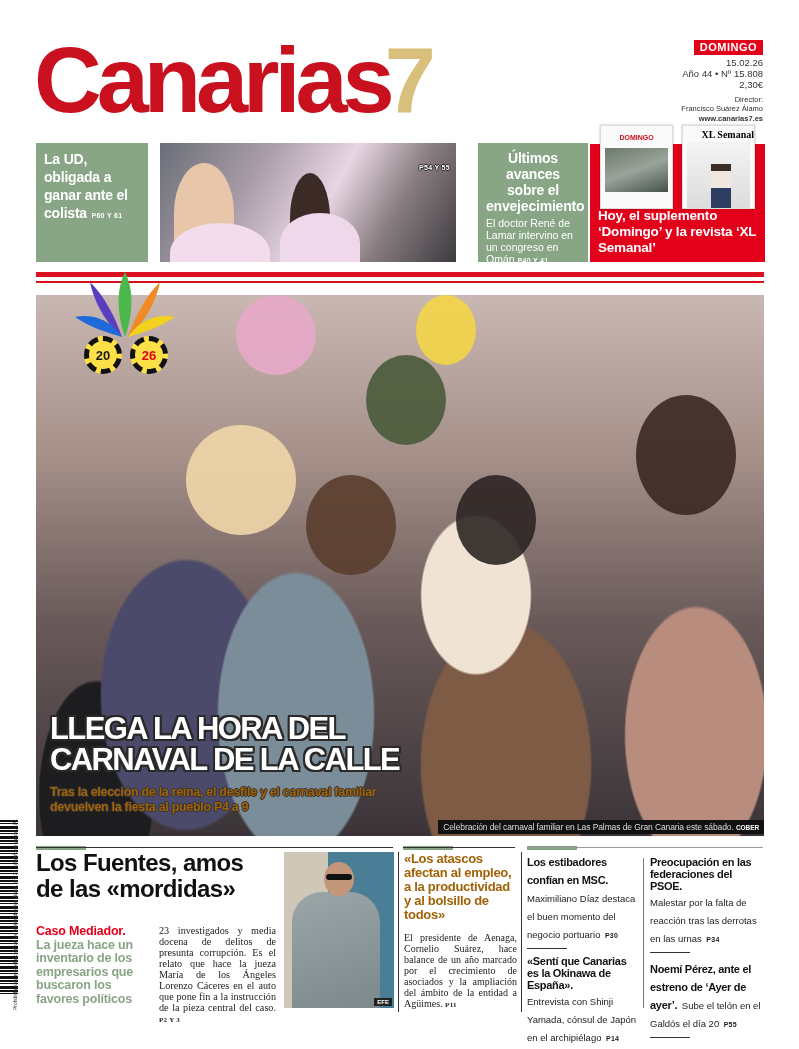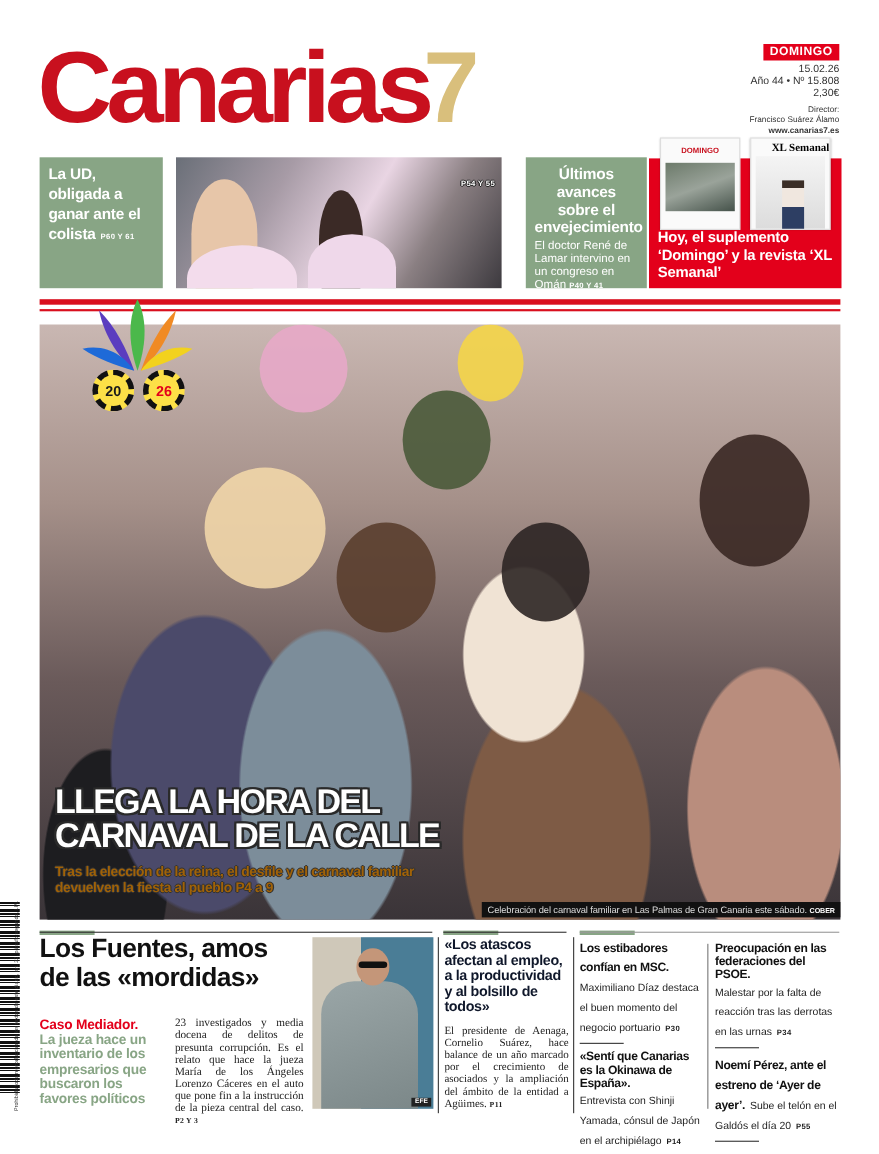--- a/index.html
+++ b/index.html
@@ -73,21 +73,21 @@
   .lead-kicker { position: absolute; left: 36px; top: 925px; width: 120px; font-weight: 700; font-size: 12.5px; line-height: 13.5px; color: #88a585; letter-spacing: -.2px; }
   .lead-kicker .red { color: #e3001b; display: block; }
   .lead-body { position: absolute; left: 159px; top: 925px; width: 117px; font-family: "Liberation Serif", serif; font-size: 10.2px; line-height: 11px; color: #222; text-align: justify; }
   .lead-photo { position: absolute; left: 284px; top: 852px; width: 110px; height: 156px; overflow: hidden;
     background: linear-gradient(90deg, #cfc8b9 0 40%, #4a7d96 40% 100%); }
   .lead-photo .coat { position: absolute; left: 8px; top: 40px; width: 88px; height: 120px; background: linear-gradient(160deg, #9aa6a7, #7b8788); border-radius: 30px 30px 0 0; }
   .lead-photo .head { position: absolute; left: 40px; top: 10px; width: 30px; height: 34px; background: #c49679; border-radius: 50%; }
   .lead-photo .glasses { position: absolute; left: 42px; top: 22px; width: 26px; height: 6px; background: #111; border-radius: 3px; }
   .lead-photo .credit { position: absolute; right: 2px; bottom: 2px; background: #222; color: #fff; font-size: 6px; font-weight: 700; padding: 1px 3px; }
 
-  .col-head { font-weight: 700; font-size: 13px; line-height: 14px; color: #0f172a; letter-spacing: -.3px; }
+  .col-head { font-weight: 700; font-size: 13px; line-height: 14px; color: #a16207; letter-spacing: -.3px; }
   .col-body { font-family: "Liberation Serif", serif; font-size: 10px; line-height: 11px; color: #222; text-align: justify; margin-top: 10px; }
   .brief { margin-bottom: 6px; }
   .brief .h { font-weight: 700; font-size: 11px; line-height: 12px; color: #111; letter-spacing: -.3px; }
   .brief .b { font-size: 9.5px; line-height: 11.5px; color: #222; }
   .brief-sep { width: 40px; height: 1px; background: #333; margin: 4px 0 6px; }
 
   
   .barcode { position: absolute; left: 0; top: 820px; width: 18px; height: 175px;
     background: repeating-linear-gradient(180deg, #111 0 2px, #fff 2px 3px, #111 3px 4px, #fff 4px 6px, #111 6px 9px, #fff 9px 10px); }
   .legal { position: absolute; left: 12px; top: 1010px; transform: rotate(-90deg); transform-origin: left top; font-size: 5px; color: #333; white-space: nowrap; }

